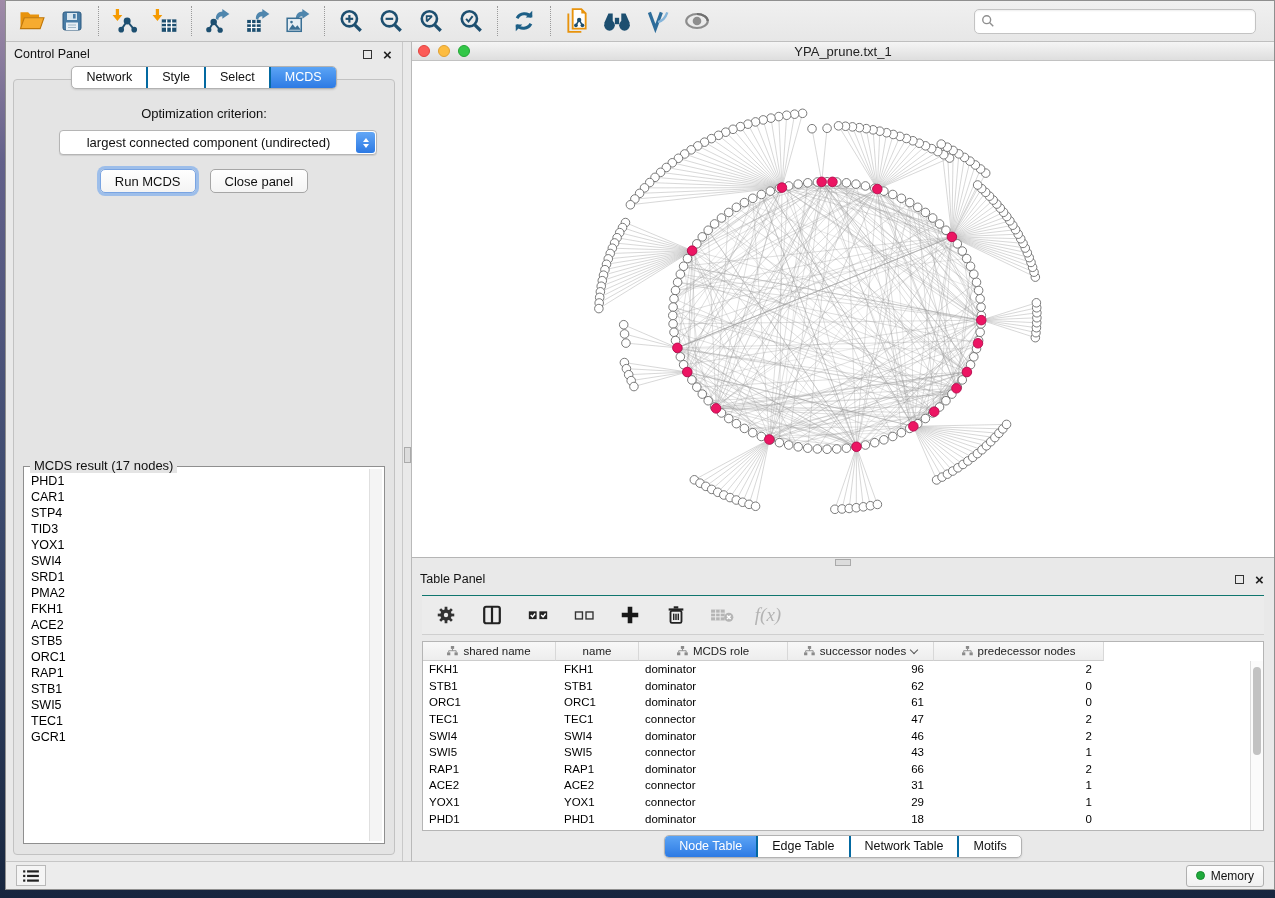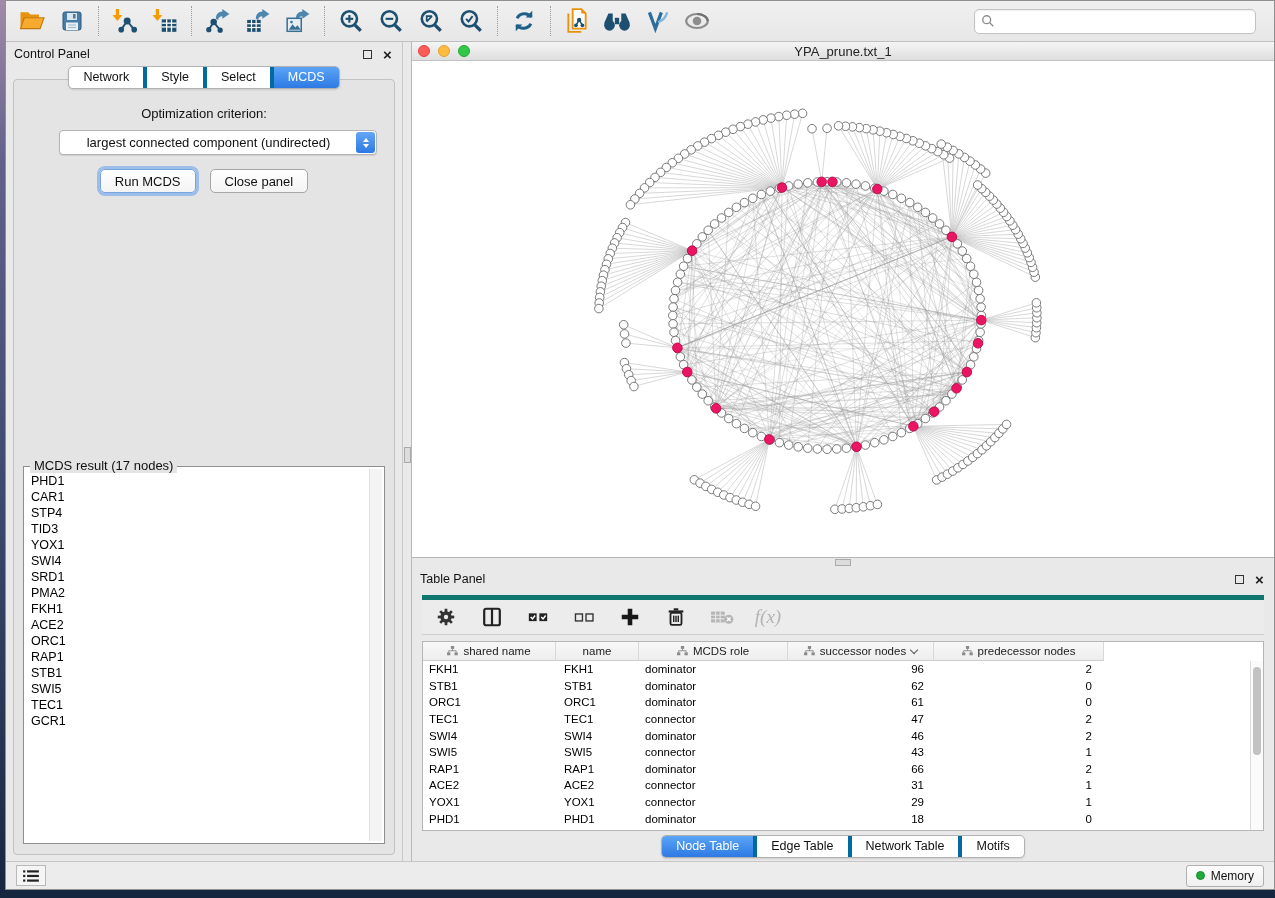--- a/index.html
+++ b/index.html
@@ -22,21 +22,21 @@
   .cpanel { width:396px; flex:0 0 auto; display:flex; flex-direction:column; background:#e9e9e9; }
   .phead { height:24px; display:flex; align-items:center; padding:0 8px; font-size:12.5px; color:#111; flex:0 0 auto; }
   .phead .sp { flex:1; }
   .wicon { width:13px; height:13px; margin-left:7px; display:flex; align-items:center; justify-content:center; color:#222; }
   .float-sq { width:9px; height:9px; border:1.6px solid #333; }
   .close-x { font-size:15px; font-weight:bold; line-height:9px; color:#222; }
 
   .cp-bodywrap { flex:1; position:relative; padding:0 7px 6px 7px; display:flex; flex-direction:column; min-height:0; }
   .cp-tabsrow { position:relative; z-index:2; display:flex; justify-content:center; height:13px; }
   .seg { display:inline-flex; background:#fff; border:1px solid #b2b2b2; border-radius:5px; overflow:hidden; box-shadow:0 1px 2px rgba(0,0,0,.12); height:23px; }
-  .seg .s { padding:3px 14px; font-size:12.5px; color:#111; border-left:4px solid #0369a1; white-space:nowrap; }
+  .seg .s { padding:3px 14px; font-size:12.5px; color:#111; border-left:2px solid #0369a1; white-space:nowrap; }
   .seg .s:first-child { border-left:none; }
   .seg .s.sel { background:linear-gradient(#5ba4f5,#2d7ae4); color:#fff; }
   .cp-inner { flex:1; border:1px solid #c2c2c2; border-radius:4px; background:#e4e4e4; padding-top:24px; display:flex; flex-direction:column; min-height:0; }
   .opt-label { text-align:center; font-size:13px; color:#111; margin-top:2px; }
   .selectrow { display:flex; justify-content:center; margin-top:9px; }
   .select { width:318px; height:25px; background:#fff; border:1px solid #b5b5b5; border-radius:4px; display:flex; align-items:center; padding:1px; box-shadow:0 1px 1px rgba(0,0,0,.1);margin-left:28px; }
   .select .val { flex:1; text-align:center; font-size:13px; color:#111; }
   .select .step { width:19px; height:21px; border-radius:3px; background:linear-gradient(#63a7f6,#2c79e3); display:flex; flex-direction:column; align-items:center; justify-content:center; gap:2px; }
   .chev-u { width:0; height:0; border-left:3.5px solid transparent; border-right:3.5px solid transparent; border-bottom:4.5px solid #fff; }
   .chev-d { width:0; height:0; border-left:3.5px solid transparent; border-right:3.5px solid transparent; border-top:4.5px solid #fff; }
@@ -64,21 +64,21 @@
   .light.green { background:#33c748; border:.5px solid #23a636; }
   .nettitle .t { position:absolute; left:0; right:0; text-align:center; font-size:13px; color:#222; }
   .netcanvas { flex:1; background:#fff; position:relative; }
   .netcanvas svg { position:absolute; inset:0; }
 
   .hsplit { height:9px; flex:0 0 auto; background:#e9e9e9; position:relative; }
   .hsplit .grip { position:absolute; left:50%; top:1px; width:16px; height:7px; margin-left:-8px; background:#dcdcdc; border:1px solid #aaa; }
 
   
   .tpanel { flex:1; background:#e9e9e9; display:flex; flex-direction:column; min-height:0; }
-  .tp-toolbar { margin:4px 10px 0 10px; height:40px; border-top:5px solid #0f766e; border-bottom:1px solid #cfcfcf; background:#ececec; display:flex; align-items:center; gap:14px; padding:16px 8px; flex:0 0 auto; }
+  .tp-toolbar { margin:4px 10px 0 10px; height:40px; border-top:1px solid #0f766e; border-bottom:1px solid #cfcfcf; background:#ececec; display:flex; align-items:center; gap:14px; padding:16px 8px; flex:0 0 auto; }
   .tp-btn { width:32px; height:32px; display:flex; align-items:center; justify-content:center; }
   .fx { font-family:"Liberation Serif", serif; font-style:italic; font-size:19px; color:#b3b3b3; }
 
   .tablewrap { margin:6px 10px 0 10px; flex:1; background:#fff; border:1px solid #b5b5b5; position:relative; overflow:hidden; display:flex; flex-direction:column; }
   .thead { display:flex; height:19px; flex:0 0 auto; background:#fff; }
   .th { background:linear-gradient(#f8f8f8,#ededed); border-right:1px solid #d8d8d8; border-bottom:1px solid #cdcdcd; display:flex; align-items:center; justify-content:center; gap:5px; font-size:11.5px; color:#222; overflow:hidden; white-space:nowrap; }
   .sortchev { width:6px; height:6px; border-right:1.4px solid #555; border-bottom:1.4px solid #555; transform:rotate(45deg); margin-top:-3px; }
   .tbody { flex:1; position:relative; overflow:hidden; }
   .tr { display:flex; height:16.6px; align-items:center; }
   .td { font-size:11.5px; color:#000; overflow:hidden; white-space:nowrap; }
@@ -297,20 +297,21 @@
                 <div>PHD1</div>
                 <div>CAR1</div>
                 <div>STP4</div>
                 <div>TID3</div>
                 <div>YOX1</div>
                 <div>SWI4</div>
                 <div>SRD1</div>
                 <div>PMA2</div>
                 <div>FKH1</div>
                 <div>ACE2</div>
+                <div>STB5</div>
                 <div>ORC1</div>
                 <div>RAP1</div>
                 <div>STB1</div>
                 <div>SWI5</div>
                 <div>TEC1</div>
                 <div>GCR1</div>
               </div>
             <div class="gscroll"></div>
           </div>
         </div>

